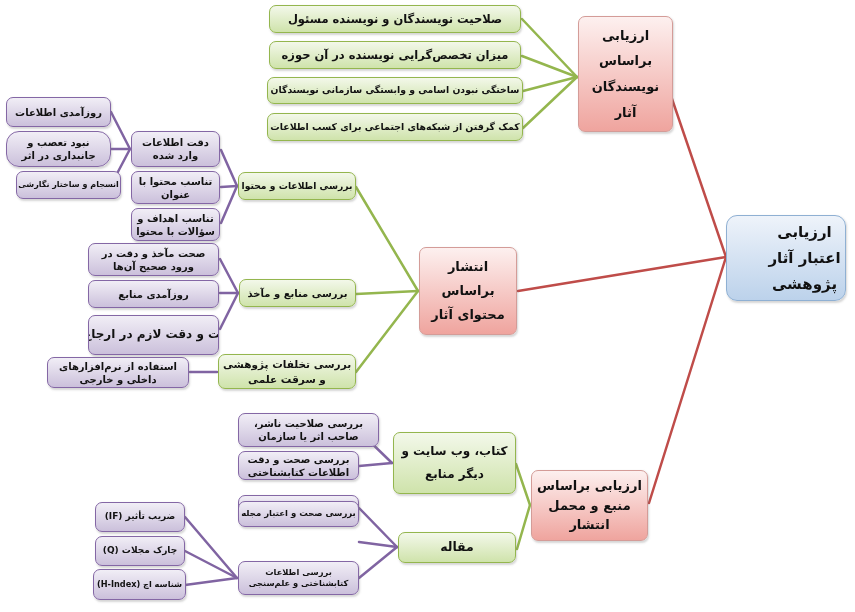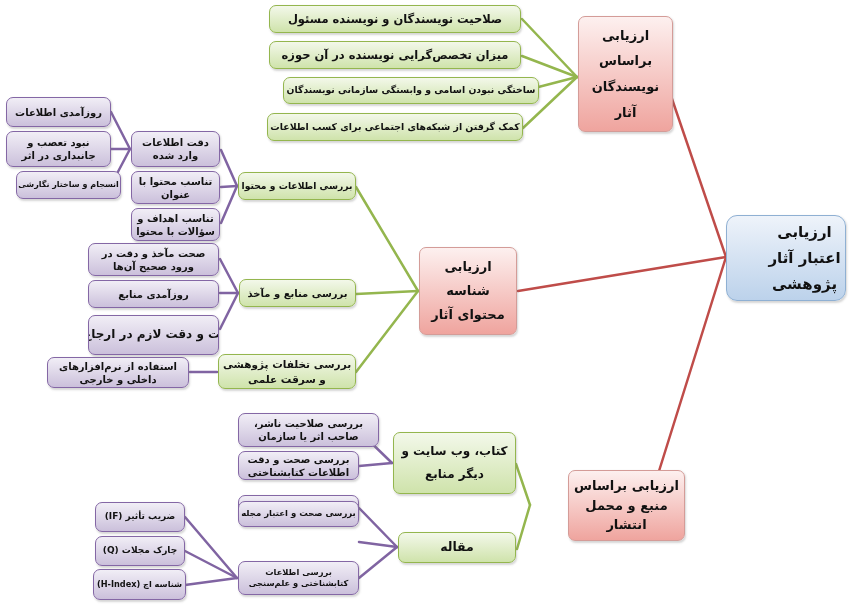--- a/index.html
+++ b/index.html
@@ -63,37 +63,37 @@
   <line class="lp" x1="397" y1="547" x2="359" y2="578"></line>
 
   <line class="lp" x1="237" y1="578" x2="185" y2="517"></line>
   <line class="lp" x1="237" y1="578" x2="185" y2="551"></line>
   <line class="lp" x1="237" y1="578" x2="185" y2="585"></line>
 </svg>
 
 <div class="node blue" style="left:726px;top:215px;width:120px;height:86px;font-size:15px;line-height:1.75;padding-left:40px;">ارزیابی اعتبار آثار پژوهشی</div>
 
 <div class="node pink" style="left:578px;top:16px;width:95px;height:116px;font-size:13px;line-height:1.97;">ارزیابی براساس نویسندگان آثار</div>
-<div class="node pink" style="left:419px;top:247px;width:98px;height:88px;font-size:13px;line-height:1.85;">ارزیابی شناسه محتوای آثار</div>
-<div class="node pink" style="left:531px;top:470px;width:117px;height:71px;font-size:13px;line-height:1.5;margin-left:37px;">ارزیابی براساس منبع و محمل انتشار</div>
+<div class="node pink" style="left:419px;top:247px;width:98px;height:88px;font-size:13px;line-height:1.85;">انتشار براساس محتوای آثار</div>
+<div class="node pink" style="left:531px;top:470px;width:117px;height:71px;font-size:13px;line-height:1.5;">ارزیابی براساس منبع و محمل انتشار</div>
 
 <div class="node green nw" style="left:269px;top:5px;width:252px;height:28px;font-size:11.5px;">صلاحیت نویسندگان و نویسنده مسئول</div>
 <div class="node green nw" style="left:269px;top:41px;width:252px;height:28px;font-size:11.5px;">میزان تخصص‌گرایی نویسنده در آن حوزه</div>
-<div class="node green nw" style="left:283px;top:77px;width:256px;height:27px;font-size:9.3px;">ساختگی نبودن اسامی و وابستگی سازمانی نویسندگان</div>
+<div class="node green nw" style="left:267px;top:77px;width:256px;height:27px;font-size:9.3px;">ساختگی نبودن اسامی و وابستگی سازمانی نویسندگان</div>
 <div class="node green nw" style="left:267px;top:113px;width:256px;height:28px;font-size:9.4px;">کمک گرفتن از شبکه‌های اجتماعی برای کسب اطلاعات</div>
 
 <div class="node green nw" style="left:238px;top:172px;width:118px;height:28px;font-size:9.2px;">بررسی اطلاعات و محتوا</div>
 <div class="node green nw" style="left:239px;top:279px;width:117px;height:28px;font-size:10px;">بررسی منابع و مآخذ</div>
 <div class="node green" style="left:218px;top:354px;width:138px;height:35px;font-size:10.5px;line-height:1.4;">بررسی تخلفات پژوهشی و سرقت علمی</div>
 
 <div class="node green" style="left:393px;top:432px;width:123px;height:62px;font-size:12px;line-height:1.9;">کتاب، وب سایت و دیگر منابع</div>
 <div class="node green nw" style="left:398px;top:532px;width:118px;height:31px;font-size:12.5px;">مقاله</div>
 
 <div class="node purple nw" style="left:6px;top:97px;width:105px;height:30px;font-size:10px;">روزآمدی اطلاعات</div>
-<div class="node purple" style="left:6px;top:131px;width:105px;height:36px;font-size:10px;">نبود تعصب و جانبداری در اثر</div>
+<div class="node purple" style="left:6px;top:131px;width:105px;height:36px;font-size:10px;border-radius:13px;">نبود تعصب و جانبداری در اثر</div>
 <div class="node purple nw" style="left:16px;top:171px;width:105px;height:28px;font-size:8px;">انسجام و ساختار نگارشی</div>
 
 <div class="node purple" style="left:131px;top:131px;width:89px;height:36px;font-size:10px;">دقت اطلاعات وارد شده</div>
 <div class="node purple" style="left:131px;top:171px;width:89px;height:33px;font-size:10px;">تناسب محتوا با عنوان</div>
 <div class="node purple" style="left:131px;top:208px;width:89px;height:33px;font-size:10px;">تناسب اهداف و سؤالات با محتوا</div>
 
 <div class="node purple" style="left:88px;top:243px;width:131px;height:33px;font-size:10px;">صحت مآخذ و دقت در ورود صحیح آن‌ها</div>
 <div class="node purple nw" style="left:88px;top:280px;width:131px;height:28px;font-size:10px;">روزآمدی منابع</div>
 <div class="node purple nw" style="left:88px;top:315px;width:131px;height:40px;font-size:12px;">صحت و دقت لازم در ارجاع ها</div>
 

